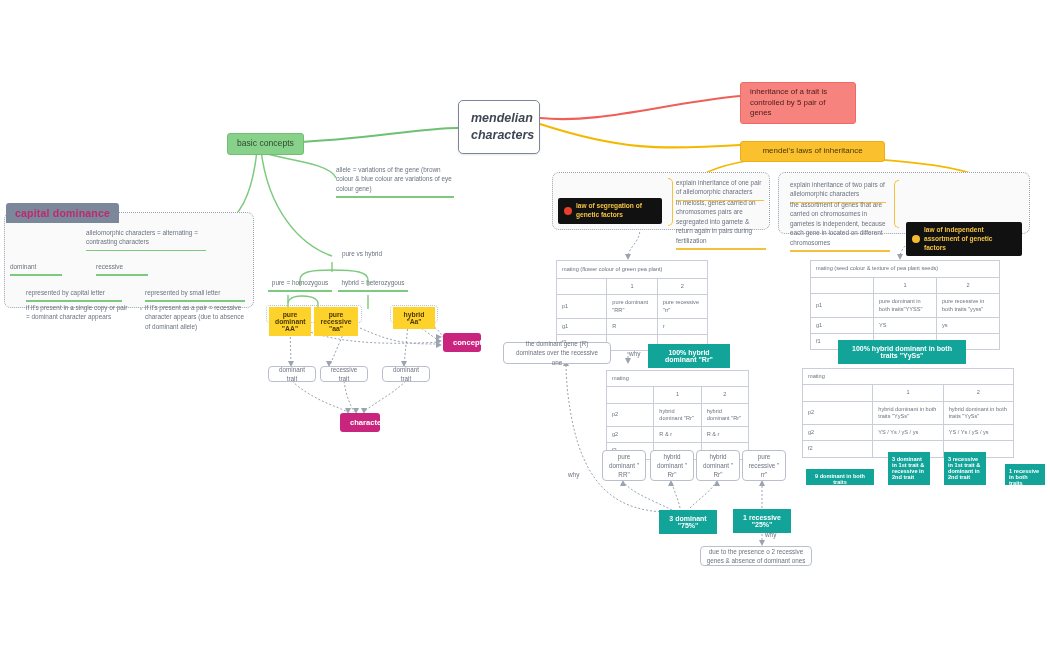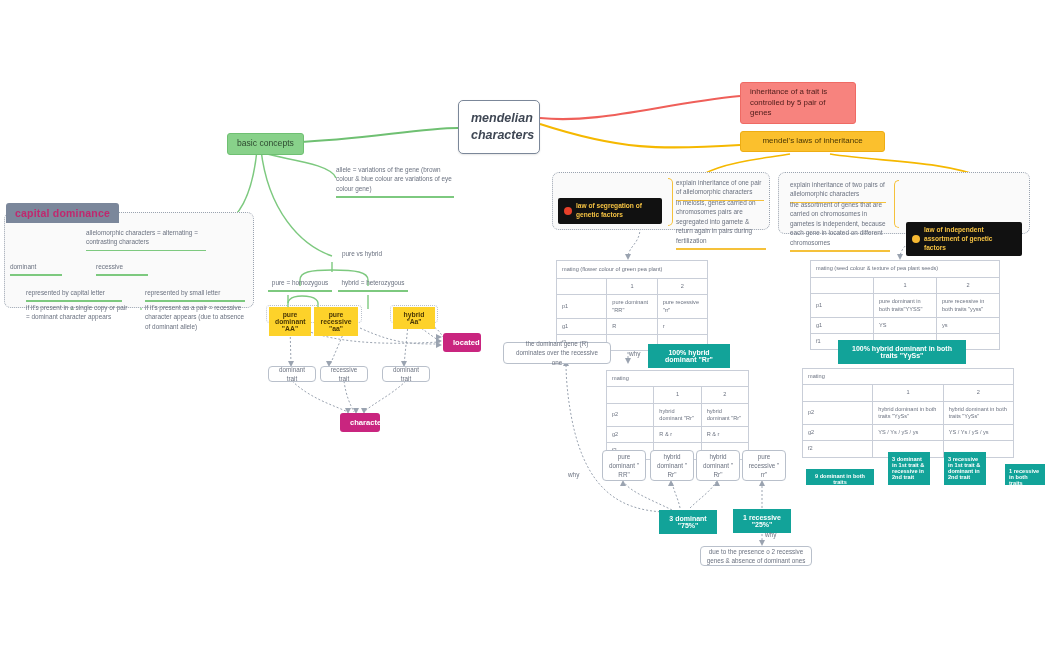--- a/index.html
+++ b/index.html
@@ -187,21 +187,21 @@
       <path d="M900,448 L900,452"></path>
     </g>
   </svg>
 
   <div class="node root" style="left:458px; top:100px; width:82px;font-style:italic;">mendelian characters</div>
 
   <div class="node pill pill-green" style="left:227px; top:133px;">basic concepts</div>
 
   <div class="node pill pill-red" style="left:740px; top:82px; width:116px;">inheritance of a trait is controlled by 5 pair of genes</div>
 
-  <div class="node pill pill-amber" style="left:740px; top:131px; width:145px; text-align:center;">mendel's laws of inheritance</div>
+  <div class="node pill pill-amber" style="left:740px; top:141px; width:145px; text-align:center;">mendel's laws of inheritance</div>
 
   <div class="node leaf" style="left:336px; top:165px; width:118px;">
     <span>allele = variations of the gene (brown colour &amp; blue colour are variations of eye colour gene)</span>
     <span class="ul ul-green"></span>
   </div>
 
   <div class="node panel" style="left:4px; top:212px; width:250px; height:96px;"></div>
   <div class="node panel-title" style="left:6px; top:203px;">capital dominance</div>
 
   <div class="node leaf" style="left:86px; top:228px; width:120px;">
@@ -250,21 +250,21 @@
   <div class="node pill-yellow" style="left:269px; top:307px; width:42px; text-align:center;">pure dominant "AA"</div>
   <div class="node pill-yellow" style="left:314px; top:307px; width:44px; text-align:center;">pure recessive "aa"</div>
 
   <div class="node" style="left:390px; top:305px; width:48px; height:18px; border:1px dotted #b9c0cb; border-radius:4px;"></div>
   <div class="node pill-yellow" style="left:393px; top:307px; width:42px; text-align:center;">hybrid  "Aa"</div>
 
   <div class="node obox" style="left:268px; top:366px; width:48px; height:16px;">dominant trait</div>
   <div class="node obox" style="left:320px; top:366px; width:48px; height:16px;">recessive trait</div>
   <div class="node obox" style="left:382px; top:366px; width:48px; height:16px;">dominant trait</div>
 
-  <div class="node pill-magenta" style="left:443px; top:333px; width:38px; text-align:center;">located</div>
+  <div class="node pill-magenta" style="left:443px; top:333px; width:38px; text-align:center;">concepts</div>
   <div class="node pill-magenta" style="left:340px; top:413px; width:40px; text-align:center;">character</div>
 
   <div class="node panel" style="left:552px; top:172px; width:218px; height:58px;"></div>
   <div class="node pill-dark" style="left:558px; top:198px; width:104px;">
     <span class="dot dot-red"></span>
     <span>law of segregation of genetic factors</span>
   </div>
   <div class="node leaf" style="left:676px; top:178px; width:88px;">
     <span>explain inheritance of one pair of allelomorphic characters</span>
     <span class="ul ul-amber"></span>

